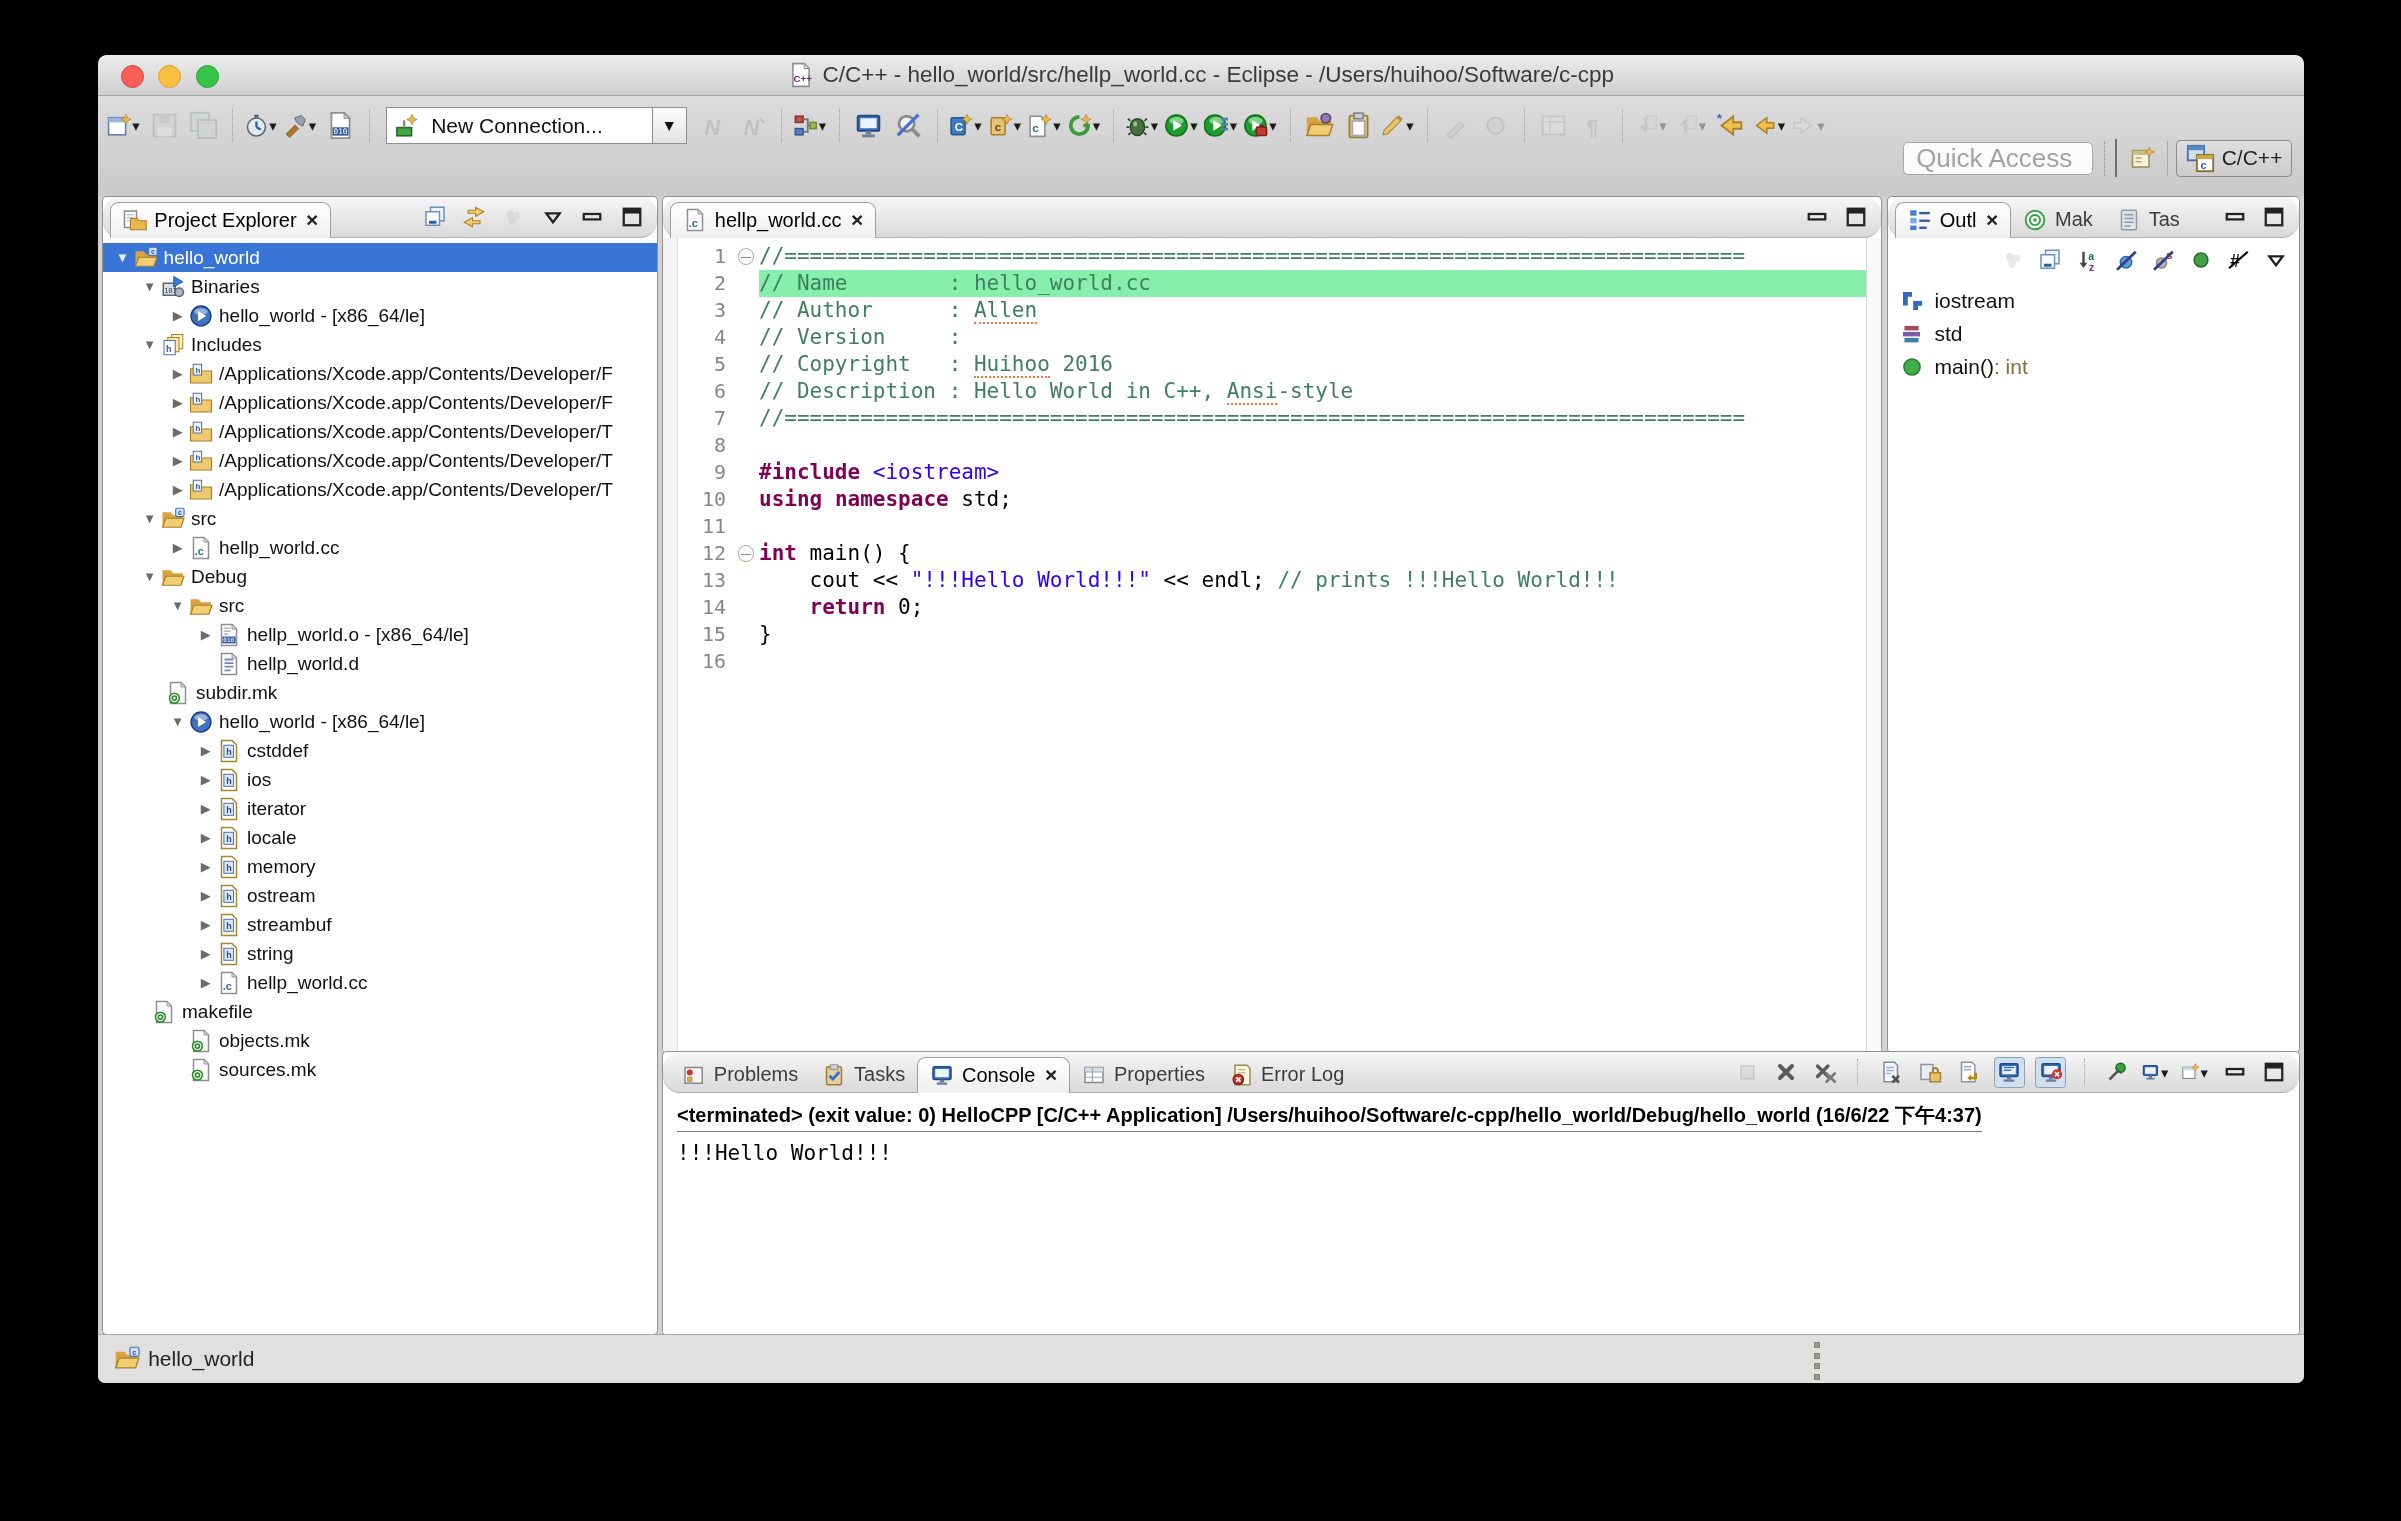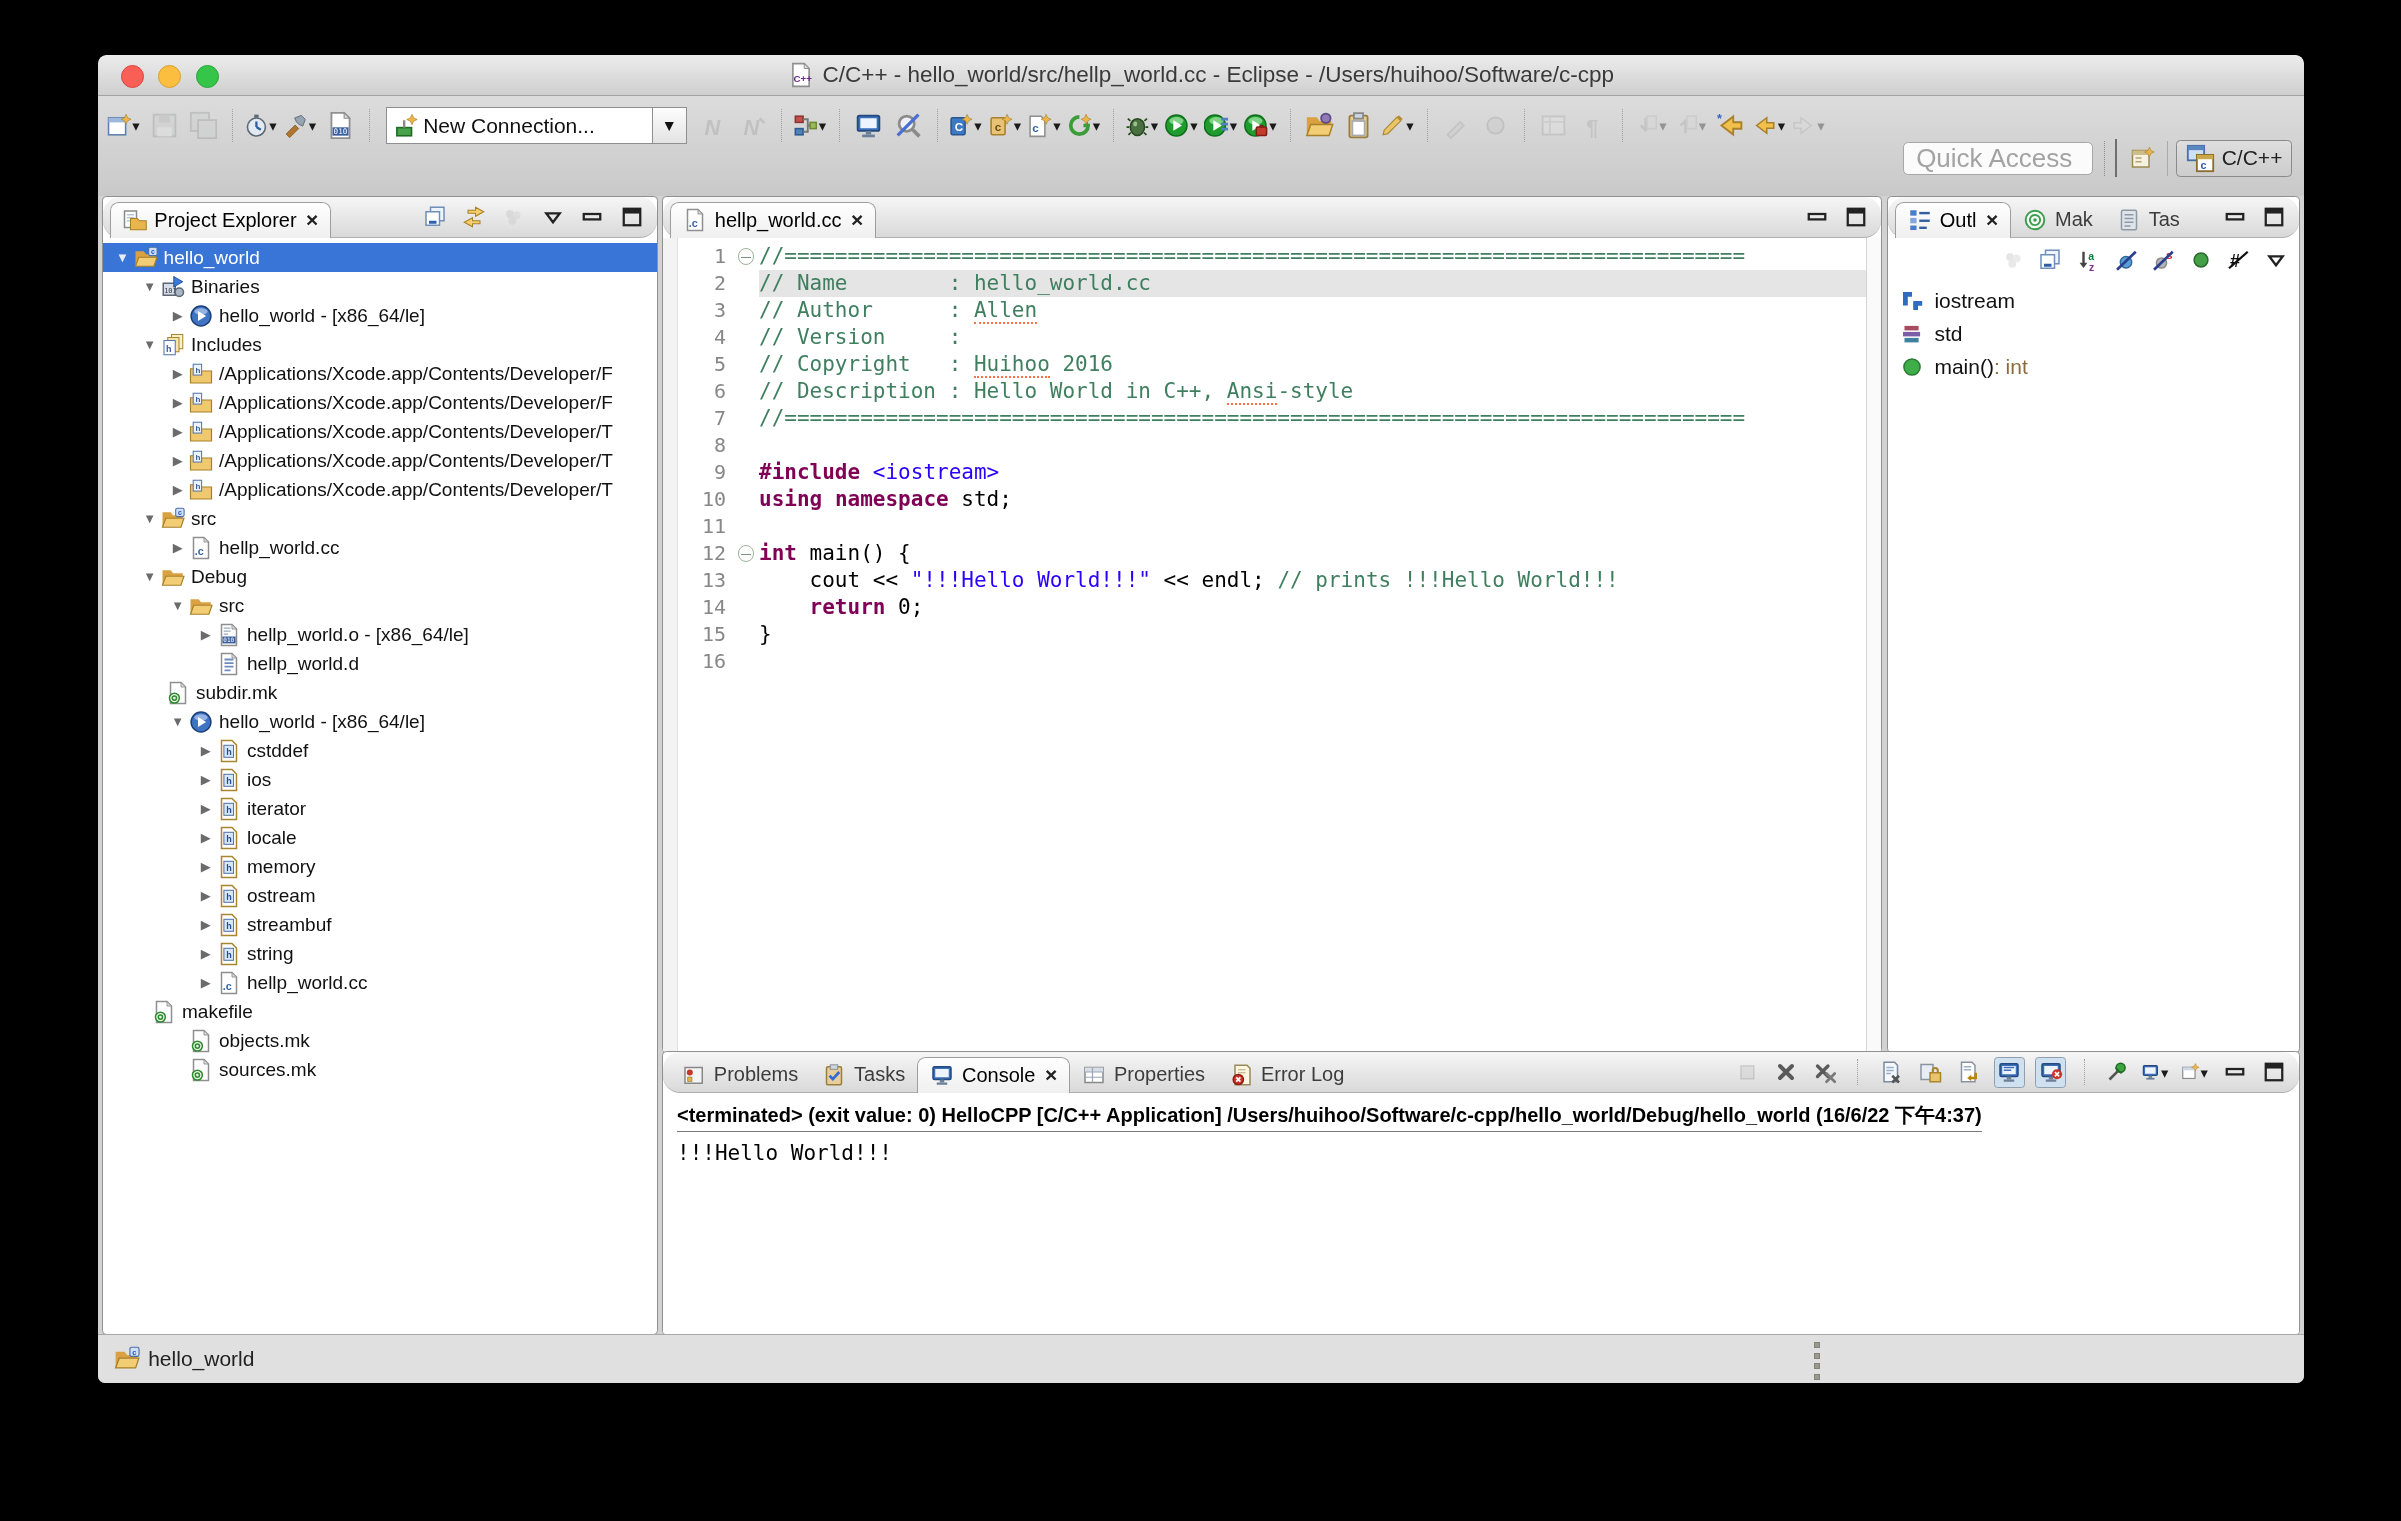--- a/index.html
+++ b/index.html
@@ -20,21 +20,21 @@
     font-size:22.5px;color:#3a3a3a;}
 
   
   #toolbar{position:absolute;left:0;top:41px;width:100%;height:100px;background:linear-gradient(#dcdcdc,#c9c9c9);}
   #toolbar-row1{display:flex;align-items:center;gap:3.5px;padding:7px 0 0 8.6px;height:45px;}
   .tbtn{position:relative;display:flex;align-items:center;justify-content:center;width:36px;height:38px;border-radius:5.2px;cursor:default;}
   .tbtn .svgicon{width:29px;height:29px;}
   .tbtn.disabled{opacity:.35;filter:grayscale(85%);}
   .dd{font-size:14.7px;color:#1a1a1a;margin-left:0.9px;width:12px;}
   .tsep{border-left:1.7px dotted #9f9f9f;height:33px;margin:0 7px;}
-  .combo{display:flex;align-items:center;height:35px;background:#fff;border:0.9px solid #8f8f8f;margin:0 5.2px;width:299px;}
+  .combo{display:flex;align-items:center;height:35px;background:#fff;border:0.9px solid #8f8f8f;margin:0 5.2px;width:299px;gap:8px;}
   .combo .svgicon{width:26px;height:26px;margin:0 5.2px;}
   .combo-label{flex:1;font-size:21px;color:#111;}
   .combo-arrow{width:33px;height:100%;border-left:0.9px solid #8f8f8f;background:linear-gradient(#fdfdfd,#e3e3e3);
     display:flex;align-items:center;justify-content:center;font-size:15.6px;color:#111;}
   #qa-cluster{position:absolute;right:12px;top:43px;display:flex;align-items:center;height:38px;}
   #quick-access{width:164px;height:31px;border:0.9px solid #a7a7a7;border-radius:5.2px;background:#fbfbfb;
     font-size:26px;color:#333;padding:0 12px;outline:none;font-family:"Liberation Sans",sans-serif;}
   #quick-access::placeholder{color:#a3a3a3;}
   .vgrip{border-left:1.7px dotted #8b8b8b;height:35px;margin:0 10.4px;}
   .vline{border-left:2.6px solid #6f6f6f;height:38px;margin-right:12px;}
@@ -72,21 +72,21 @@
   
   .editor-body{flex:1;display:flex;background:#fff;overflow:hidden;font-family:"DejaVu Sans Mono",monospace;}
   .ruler{width:14px;background:#f3f3f3;border-right:0.9px solid #e0e0e0;}
   .code-area{flex:1;padding-top:5.2px;overflow:hidden;}
   .cl{display:flex;height:27px;line-height:27px;font-size:21px;}
   .cl .ln{width:48px;min-width:48px;text-align:right;color:#878787;padding-right:7px;font-size:20px;}
   .cl .fold{width:26px;min-width:26px;display:flex;align-items:center;justify-content:center;}
   .fold-minus{width:14.7px;height:14.7px;border:1.7px solid #9ab39a;border-radius:50%;position:relative;background:#fff;}
   .fold-minus::after{content:"";position:absolute;left:2.6px;right:2.6px;top:50%;height:1.7px;background:#7a957a;}
   .cl .code{flex:1;white-space:pre;color:#000;}
-  .cl .code.hl{background:#e5e5e5;}
+  .cl .code.hl{background:#86efac;}
   .tok-cmt{color:#3f7f5f;}
   .tok-kw{color:#7f0055;font-weight:bold;}
   .tok-str{color:#2a00ff;}
   .spell{border-bottom:2.6px dotted #ff7043;}
   .overview{width:14px;background:#fafafa;border-left:0.9px solid #d5d5d5;}
 
   
   .sub-toolbar{display:flex;justify-content:flex-end;align-items:center;gap:8.6px;padding:7px 8.6px 5.2px 0;}
   .outline-items{padding:5.2px 0 0 12px;}
   .orow{display:flex;align-items:center;height:33px;font-size:21px;color:#111;}

